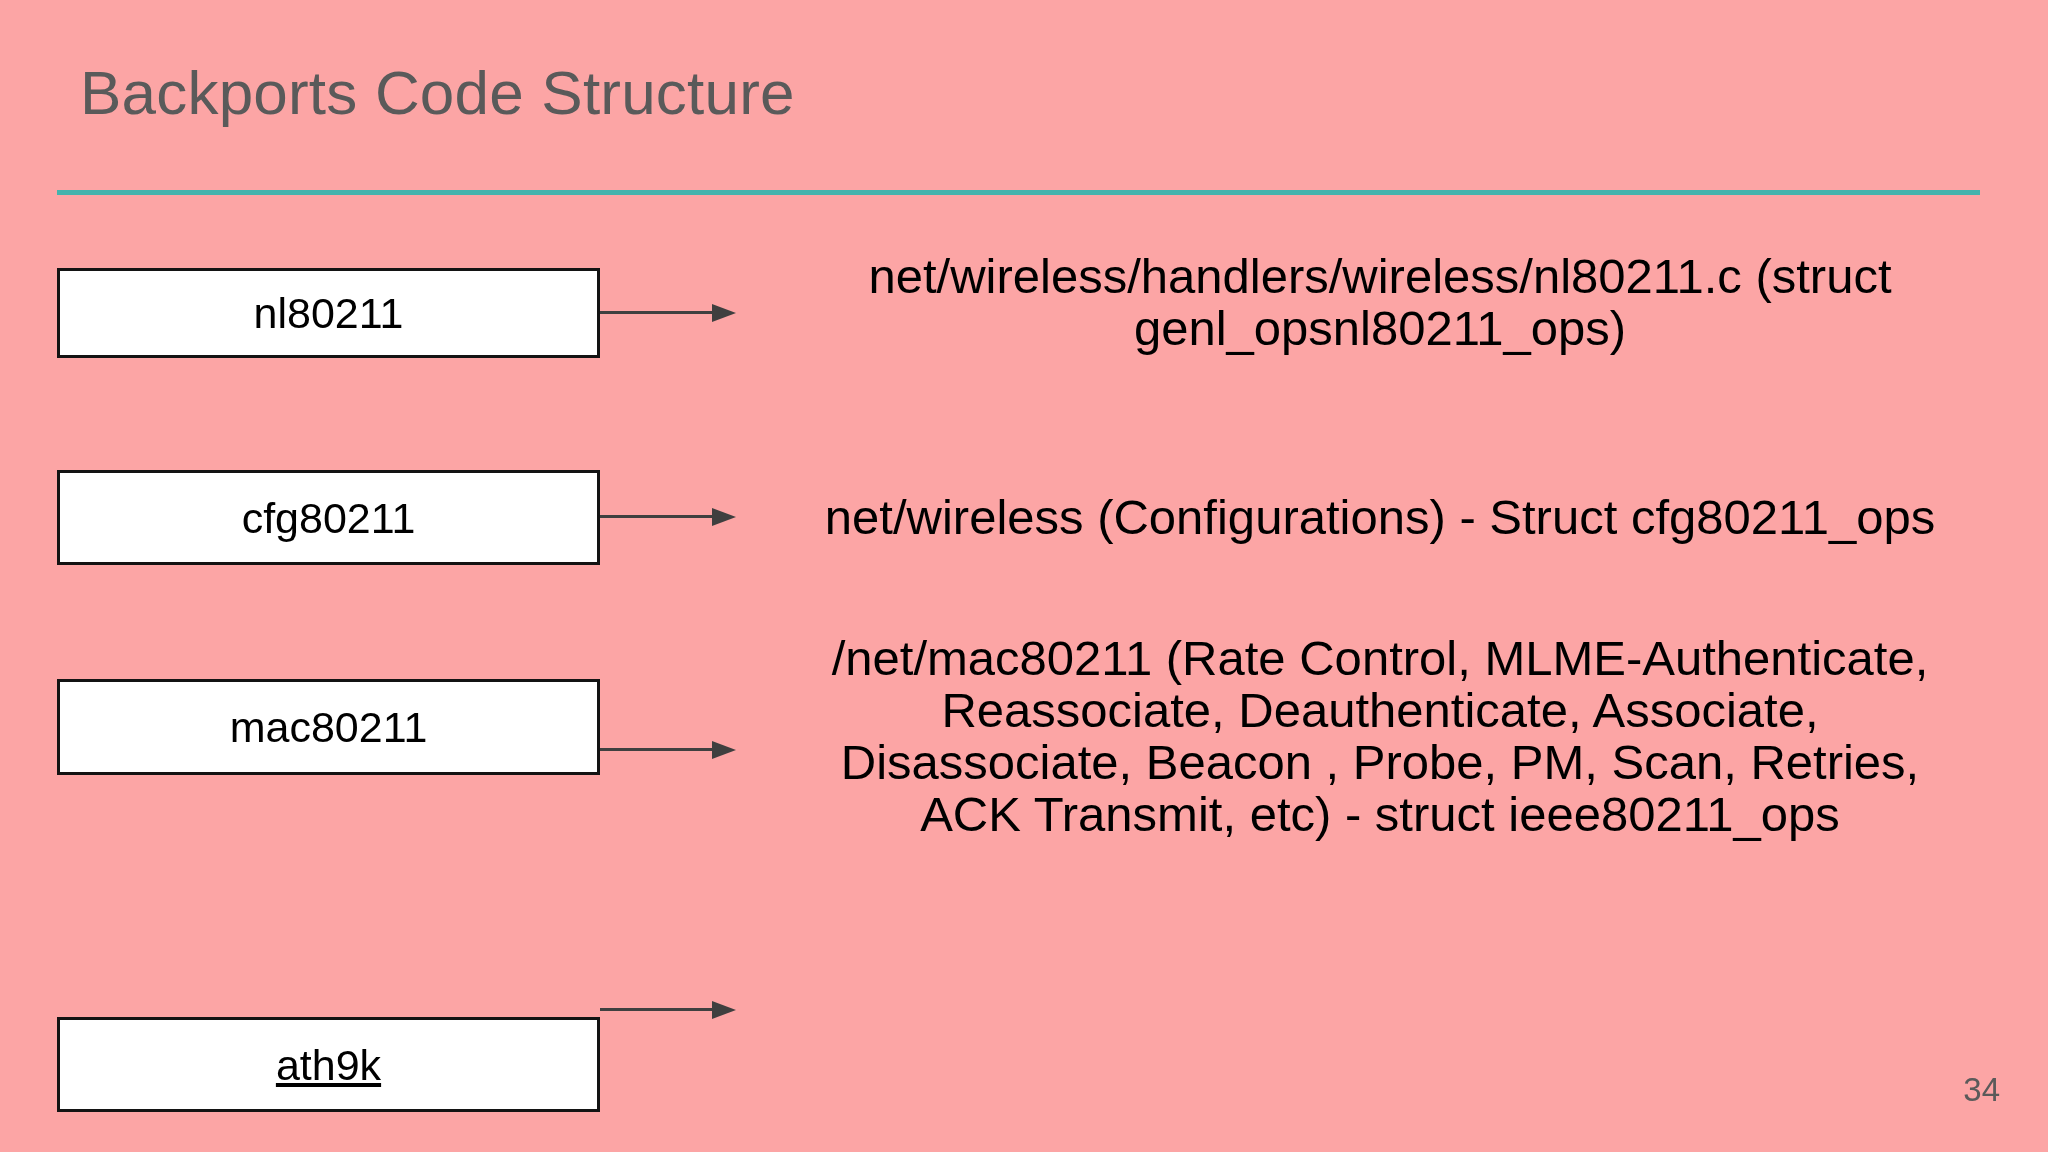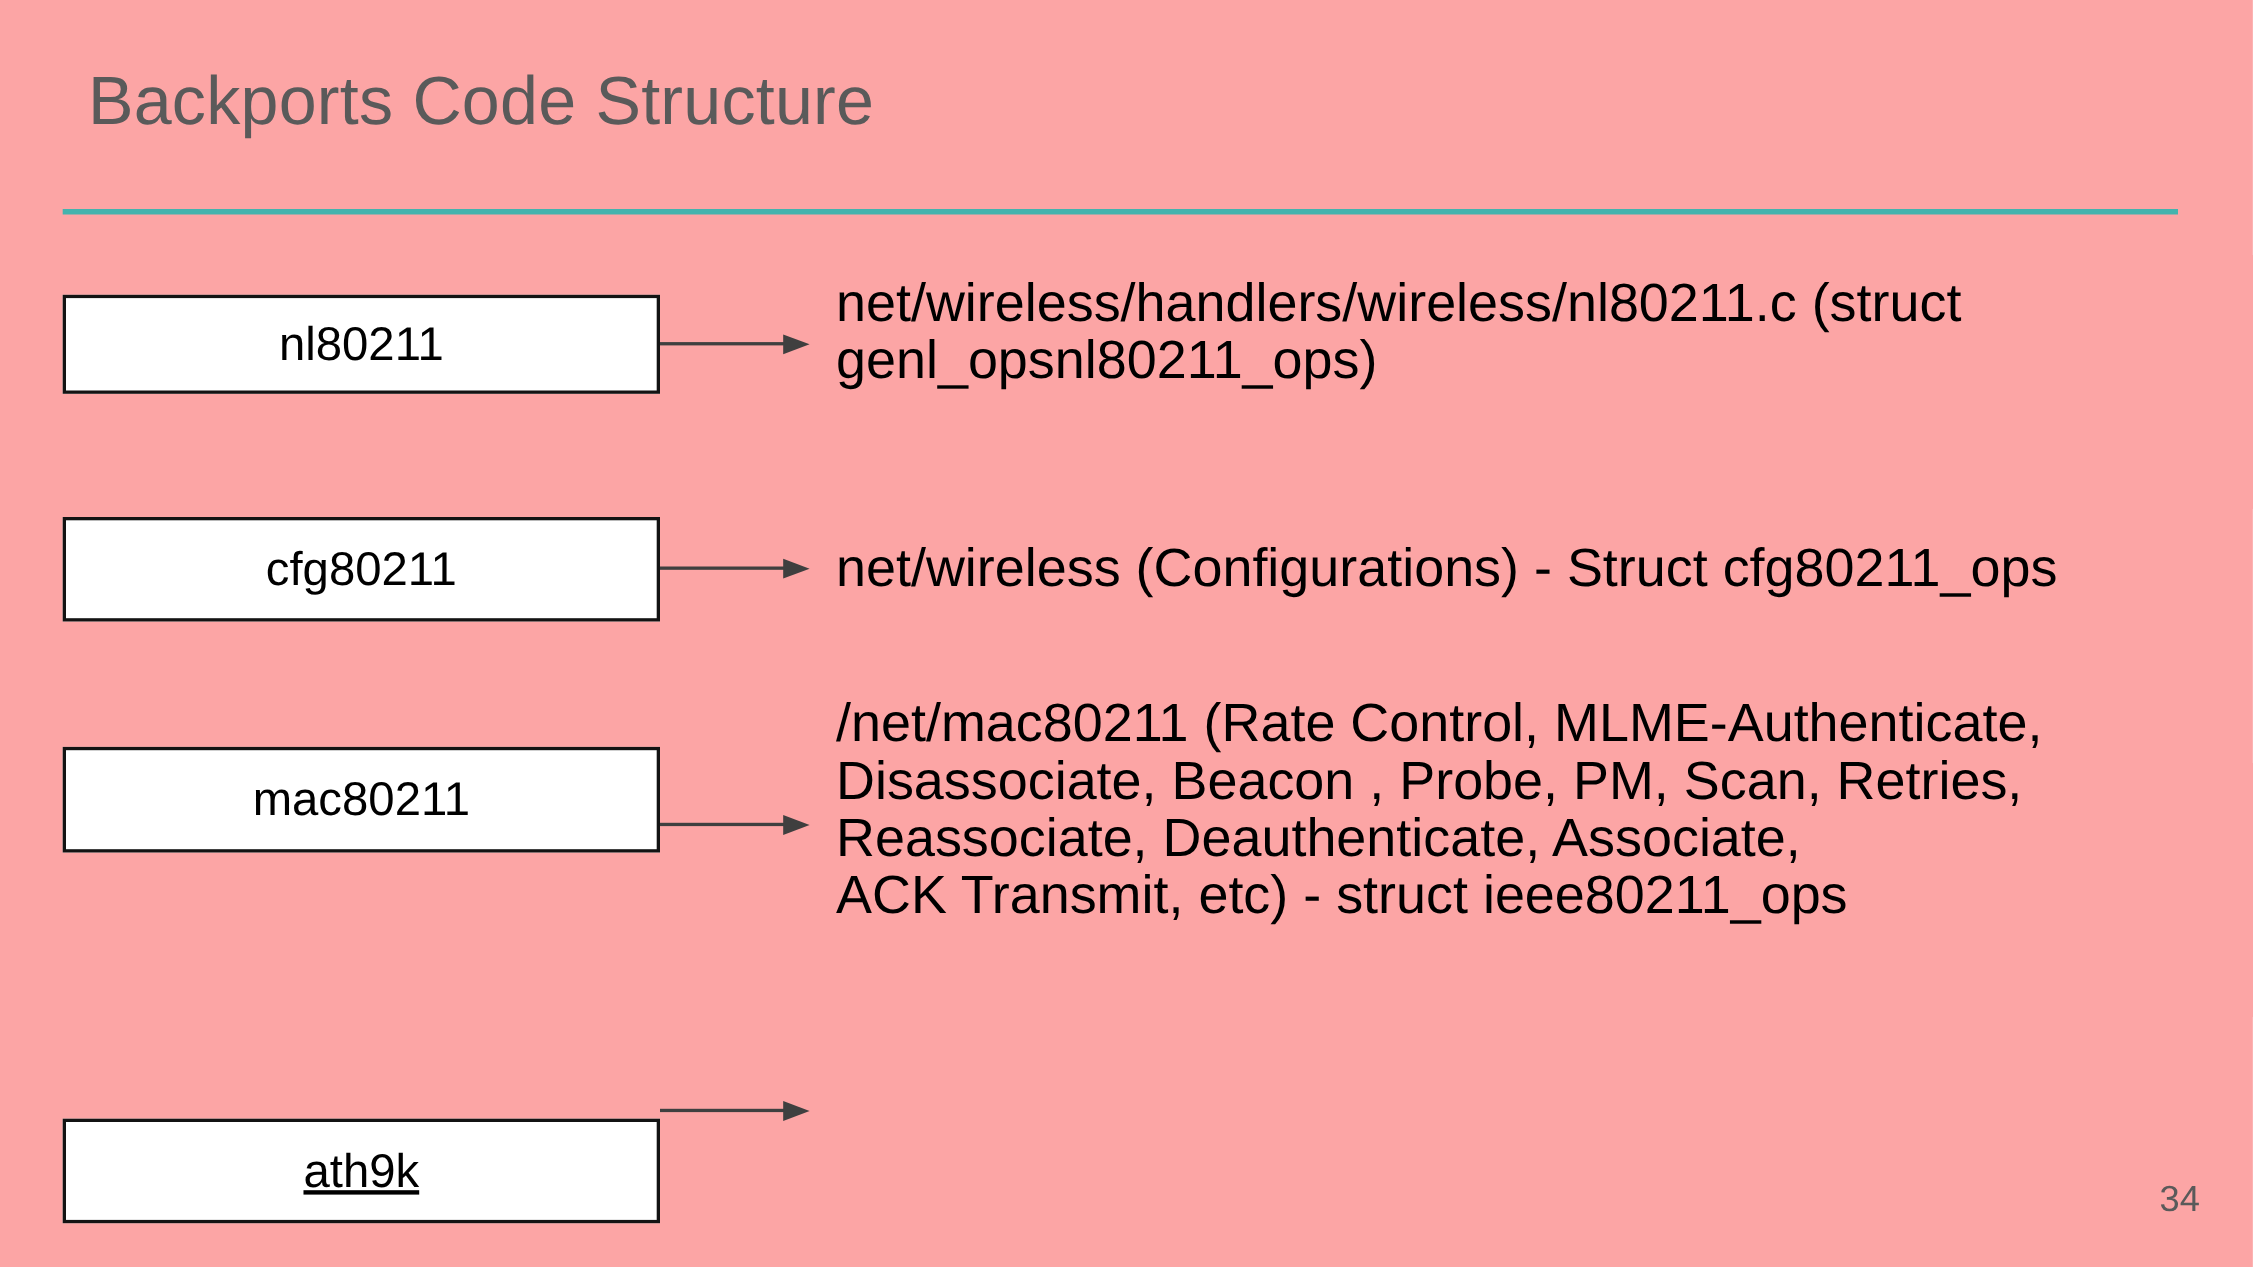--- a/index.html
+++ b/index.html
@@ -46,20 +46,21 @@
     background: #44b3ad;
   }
 
   
   #diagram {
     position: absolute;
     left: 0;
     top: 0;
     width: 1636px;
     height: 1152px;
+    text-align: center;
   }
 
   .node-box {
     position: absolute;
     left: 57px;
     width: 543px;
     box-sizing: border-box;
     border: 3px solid #131313;
     background: #ffffff;
     display: flex;
@@ -177,22 +178,22 @@
 
     <div class="node-box" id="box-mac80211">
       <span class="node-label">mac80211</span>
     </div>
     <div class="arrow" id="arrow-mac80211">
       <div class="arrow-shaft"></div>
       <div class="arrow-head"></div>
     </div>
     <div class="desc" id="desc-mac80211">
       <span class="desc-line">/net/mac80211 (Rate Control, MLME-Authenticate,</span>
+      <span class="desc-line">Reassociate, Deauthenticate, Associate,</span>
       <span class="desc-line">Disassociate, Beacon , Probe, PM, Scan, Retries,</span>
-      <span class="desc-line">Reassociate, Deauthenticate, Associate,</span>
       <span class="desc-line">ACK Transmit, etc) - struct ieee80211_ops</span>
     </div>
 
     <div class="node-box" id="box-ath9k">
       <span class="node-label">ath9k</span>
     </div>
     <div class="arrow" id="arrow-ath9k">
       <div class="arrow-shaft"></div>
       <div class="arrow-head"></div>
     </div>

